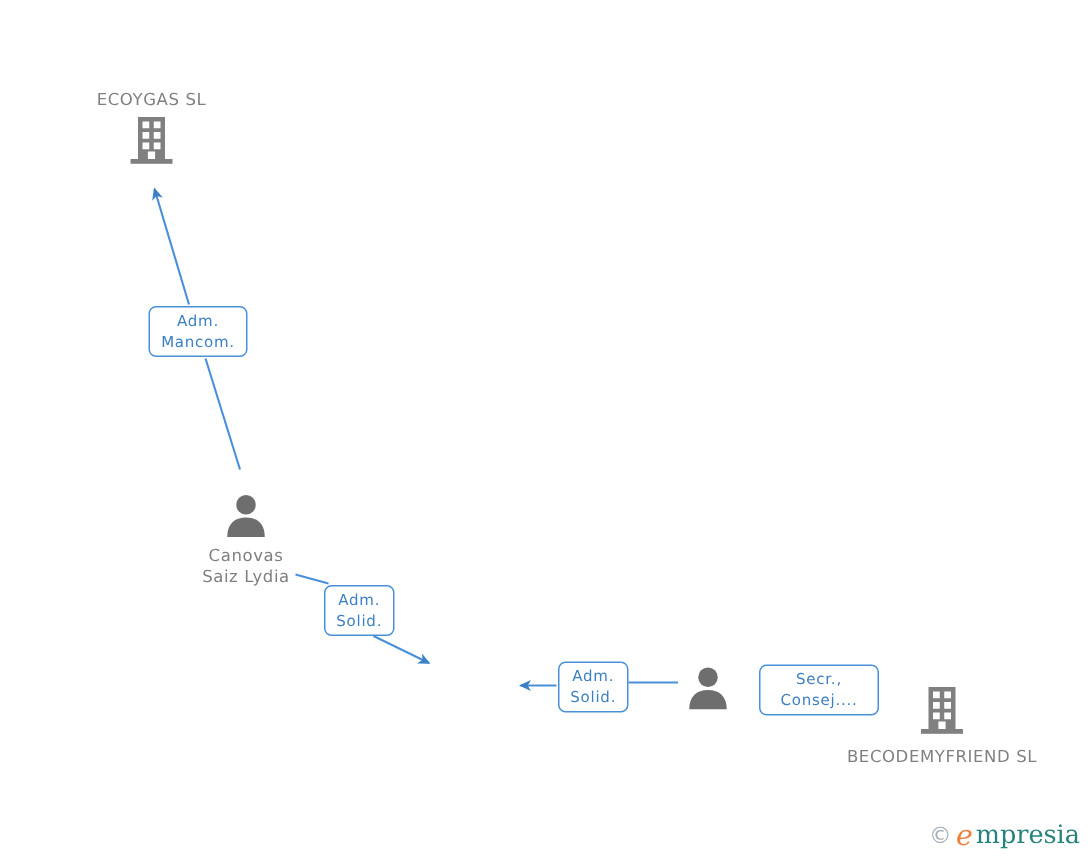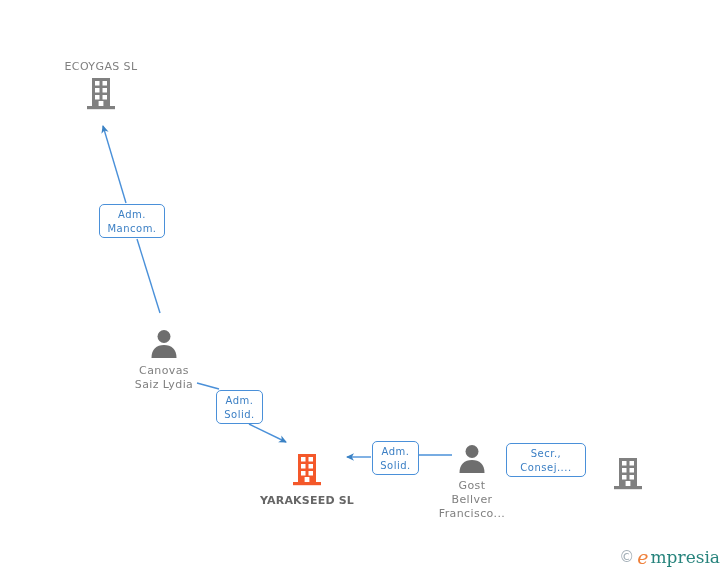--- a/index.html
+++ b/index.html
@@ -142,63 +142,45 @@
     <span class="glyph">
       <svg width="30" height="30" viewBox="0 0 30 30">
         <circle cx="15" cy="8.5" r="6.5" fill="#6e6e6e"></circle>
         <path d="M2.5,30 C2.5,21 7.5,17 15,17 C22.5,17 27.5,21 27.5,30 Z" fill="#6e6e6e"></path>
       </svg>
     </span>
     <span class="caption">Canovas
 Saiz Lydia</span>
   </div>
 
-  <div class="node focus" style="left:244px; top:452px; width:126px;">
-    <span class="glyph">
-      <svg width="32" height="36" viewBox="0 0 32 36">
-        <rect x="7" y="2" width="18" height="28" fill="#f4582a"></rect>
-        <rect x="10" y="5" width="4.5" height="4.5" fill="#ffffff"></rect>
-        <rect x="17.5" y="5" width="4.5" height="4.5" fill="#ffffff"></rect>
-        <rect x="10" y="12" width="4.5" height="4.5" fill="#ffffff"></rect>
-        <rect x="17.5" y="12" width="4.5" height="4.5" fill="#ffffff"></rect>
-        <rect x="10" y="19" width="4.5" height="4.5" fill="#ffffff"></rect>
-        <rect x="17.5" y="19" width="4.5" height="4.5" fill="#ffffff"></rect>
-        <rect x="13.6" y="25" width="4.8" height="5" fill="#ffffff"></rect>
-        <rect x="2" y="30" width="28" height="3.2" fill="#f4582a"></rect>
-      </svg>
-    </span>
-    <span class="caption">YARAKSEED SL</span>
-  </div>
 
   <div class="node" style="left:424px; top:443px; width:96px;">
     <span class="glyph">
       <svg width="30" height="30" viewBox="0 0 30 30">
         <circle cx="15" cy="8.5" r="6.5" fill="#6e6e6e"></circle>
         <path d="M2.5,30 C2.5,21 7.5,17 15,17 C22.5,17 27.5,21 27.5,30 Z" fill="#6e6e6e"></path>
       </svg>
     </span>
-    <span class="caption">Gost
-Bellver
-Francisco...</span>
   </div>
 
   <div class="node" style="left:545px; top:456px; width:166px;">
     <span class="glyph">
       <svg width="32" height="36" viewBox="0 0 32 36">
         <rect x="7" y="2" width="18" height="28" fill="#808080"></rect>
         <rect x="10" y="5" width="4.5" height="4.5" fill="#ffffff"></rect>
         <rect x="17.5" y="5" width="4.5" height="4.5" fill="#ffffff"></rect>
         <rect x="10" y="12" width="4.5" height="4.5" fill="#ffffff"></rect>
         <rect x="17.5" y="12" width="4.5" height="4.5" fill="#ffffff"></rect>
         <rect x="10" y="19" width="4.5" height="4.5" fill="#ffffff"></rect>
         <rect x="17.5" y="19" width="4.5" height="4.5" fill="#ffffff"></rect>
         <rect x="13.6" y="25" width="4.8" height="5" fill="#ffffff"></rect>
         <rect x="2" y="30" width="28" height="3.2" fill="#808080"></rect>
       </svg>
     </span>
+    <span class="caption">BECODEMYFRIEND SL</span>
   </div>
 
   <div class="edge-label" style="left:99px; top:204px; width:66px; height:34px;">Adm.
 Mancom.</div>
 
   <div class="edge-label" style="left:216px; top:390px; width:47px; height:34px;">Adm.
 Solid.</div>
 
   <div class="edge-label" style="left:372px; top:441px; width:47px; height:34px;">Adm.
 Solid.</div>

